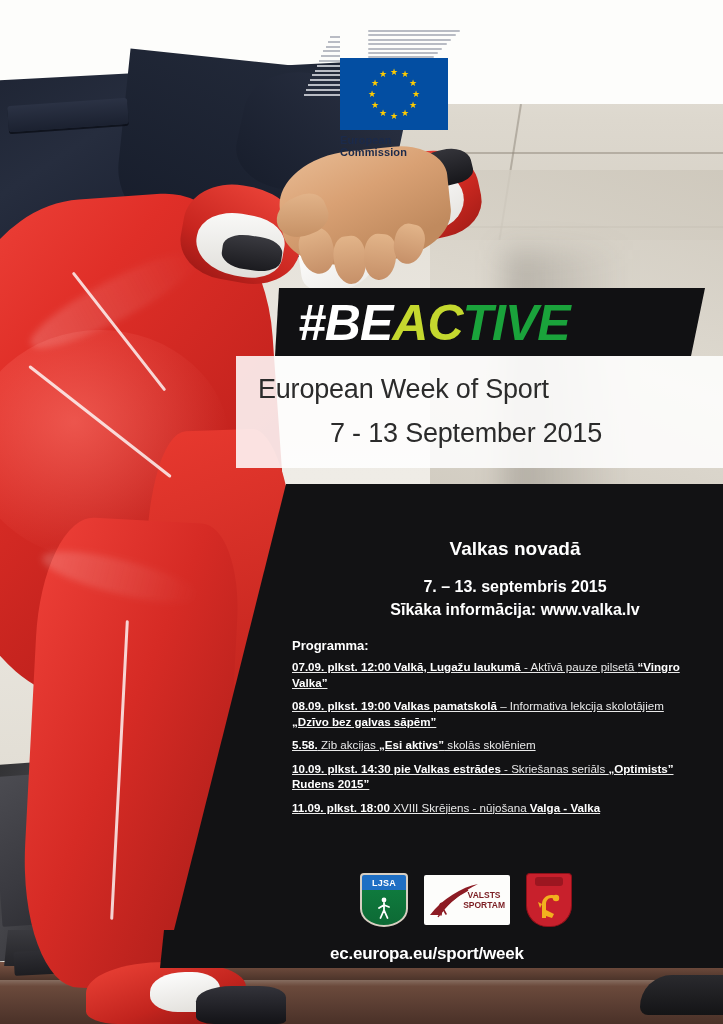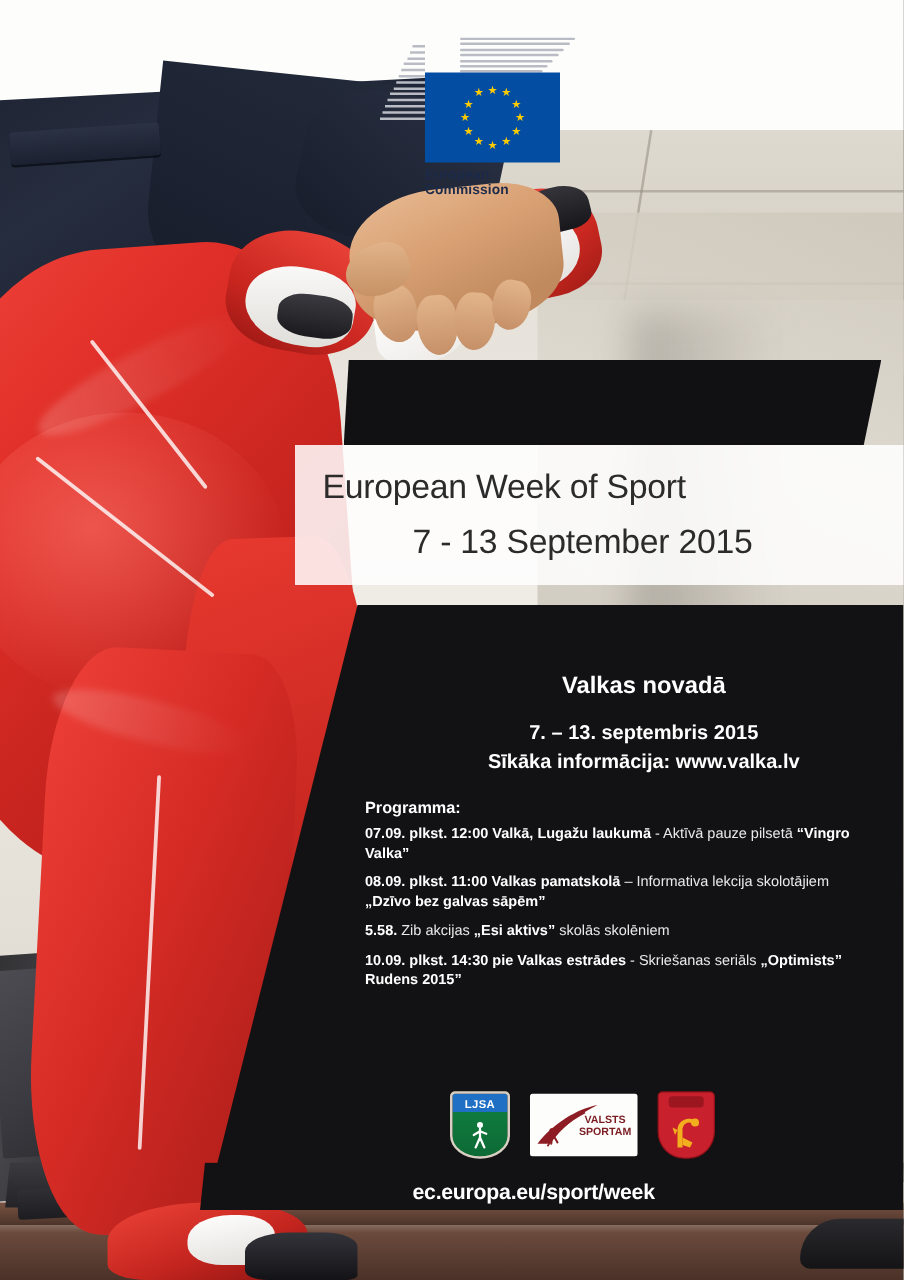--- a/index.html
+++ b/index.html
@@ -157,21 +157,21 @@
     color:#fff;font-size:19px;font-weight:700;letter-spacing:-.2px;}
   .p-title2{position:absolute;left:330px;top:538px;width:370px;text-align:center;
     color:#fff;font-size:19px;font-weight:700;}
   .p-date{position:absolute;left:330px;top:578px;width:370px;text-align:center;
     color:#fff;font-size:16px;font-weight:700;}
   .p-info{position:absolute;left:320px;top:601px;width:390px;text-align:center;
     color:#fff;font-size:16px;font-weight:700;}
 
   .prog-label{position:absolute;left:292px;top:638px;color:#fff;font-size:13px;font-weight:700;}
   .prog{position:absolute;left:292px;top:659px;width:398px;color:#e9e9e9;font-size:11.6px;
-    line-height:15.5px;}
+    line-height:15.5px;text-decoration:underline;}
   .prog .row{margin-bottom:8px;}
   .prog b{color:#fff;font-weight:700;}
 
   
   .logos{position:absolute;left:360px;top:872px;width:230px;height:56px;
     display:flex;gap:16px;align-items:center;}
   .logo-ljsa{position:relative;width:48px;height:54px;
     background:linear-gradient(180deg,#1f6fc4 0%,#1f6fc4 30%,#0f7a3d 30%,#0d6a35 100%);
     border-radius:4px 4px 50% 50%/4px 4px 34% 34%;border:2px solid #d8cfc2;}
   .ljsa-txt{position:absolute;left:0;top:3px;width:100%;text-align:center;color:#fff;
@@ -309,37 +309,41 @@
           <div class="eu-star" style="left: 38.5px; top: 12.4474px; color: rgb(255, 204, 0);">★</div>
         </div>
     </div>
     <div class="eu-cap">
       <div>European</div>
       <div>Commission</div>
     </div>
   </div>
 
   <div class="beactive-bar"></div>
+  <div class="beactive-txt">
+    <span style="color:#ffffff;">#</span><span style="color:#ffffff;">BE</span><span style="color:#c4d82e;">AC</span><span style="color:#1aa33b;">TIVE</span>
+  </div>
 
   <div class="white-band"></div>
   <div class="ews">European Week of Sport</div>
   <div class="ews-date">7 - 13 September 2015</div>
 
   <div class="panel"></div>
 
   <div class="p-title2">Valkas novadā</div>
   <div class="p-date">7. – 13. septembris 2015</div>
   <div class="p-info">Sīkāka informācija: www.valka.lv</div>
 
   <div class="prog-label">Programma:</div>
   <div class="prog" id="programme-list">
       <div class="row"><b>07.09. plkst. 12:00 Valkā, Lugažu laukumā</b><span> - Aktīvā pauze pilsetā </span><b>“Vingro Valka”</b></div>
-      <div class="row"><b>08.09. plkst. 11:00 Valkas pamatskolā</b><span> – Informativa lekcija skolotājiem </span><b>„Dzīvo bez galvas sāpēm”</b></div>
+      <div class="row"><b>08.09. plkst. 19:00 Valkas pamatskolā</b><span> – Informativa lekcija skolotājiem </span><b>„Dzīvo bez galvas sāpēm”</b></div>
       <div class="row"><b>5.58.</b><span> Zib akcijas </span><b>„Esi aktivs”</b><span> skolās skolēniem</span></div>
       <div class="row"><b>10.09. plkst. 14:30 pie Valkas estrādes</b><span> - Skriešanas seriāls </span><b>„Optimists” Rudens 2015”</b></div>
+      <div class="row"><b>11.09. plkst. 18:00</b><span>  XVIII Skrējiens - nūjošana </span><b>Valga - Valka</b></div>
     </div>
 
   <div class="logos">
     <div class="logo-ljsa">
       <div class="ljsa-txt">LJSA</div>
       <svg class="ljsa-fig" viewBox="0 0 14 22">
         <circle cx="7" cy="3" r="2.4" fill="#fff"></circle>
         <path d="M7 6 L7 13 M7 8 L2 11 M7 8 L12 10 M7 13 L3.5 21 M7 13 L10.5 21" stroke="#fff" stroke-width="1.8" fill="none" stroke-linecap="round"></path>
       </svg>
     </div>

